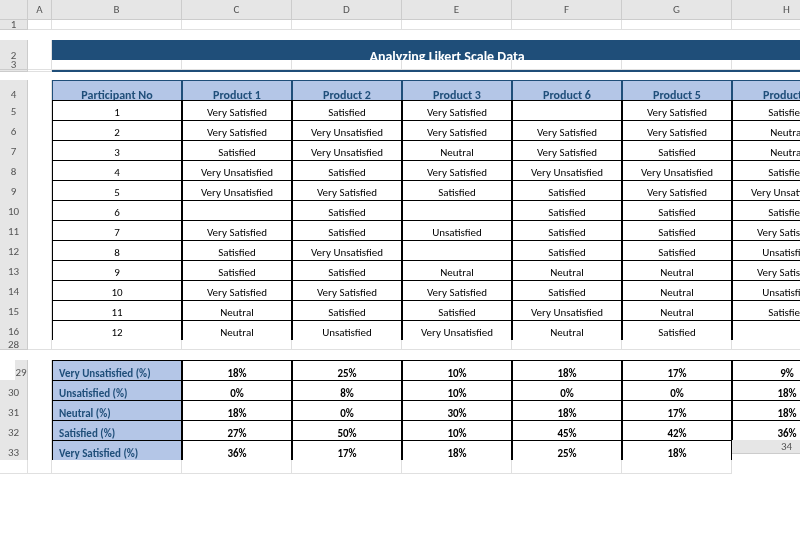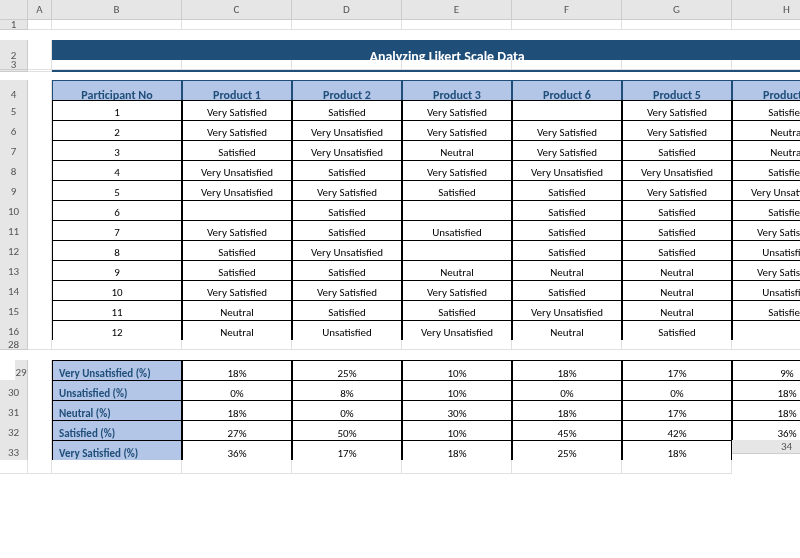--- a/index.html
+++ b/index.html
@@ -66,20 +66,21 @@
     border: 1px solid #000;
     color: #1f4e79;
     padding-left: 6px;
     font-size: 11px;
   }
   .summary-val {
     border: 1px solid #000;
     justify-content: center;
     background: #fff;
     font-size: 11px;
+    font-weight: bold;
   }
 </style>
 </head>
 <body>
 
 <div class="sheet" id="sheet">
     <div class="corner"></div>
     <div class="colhdr">A</div>
     <div class="colhdr">B</div>
     <div class="colhdr">C</div>

